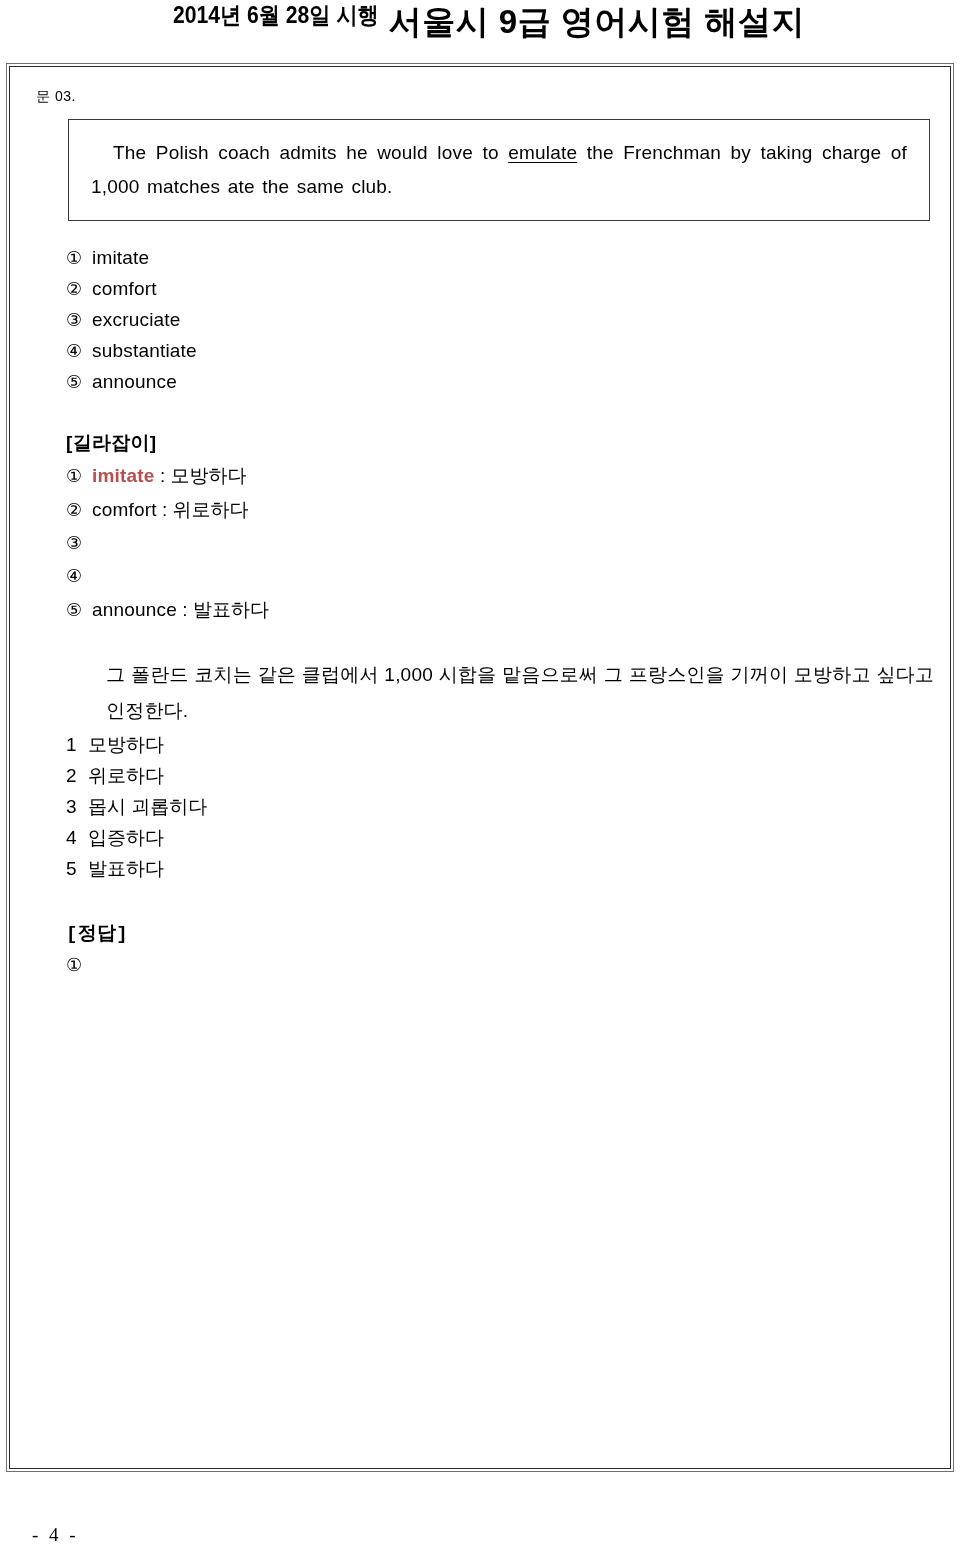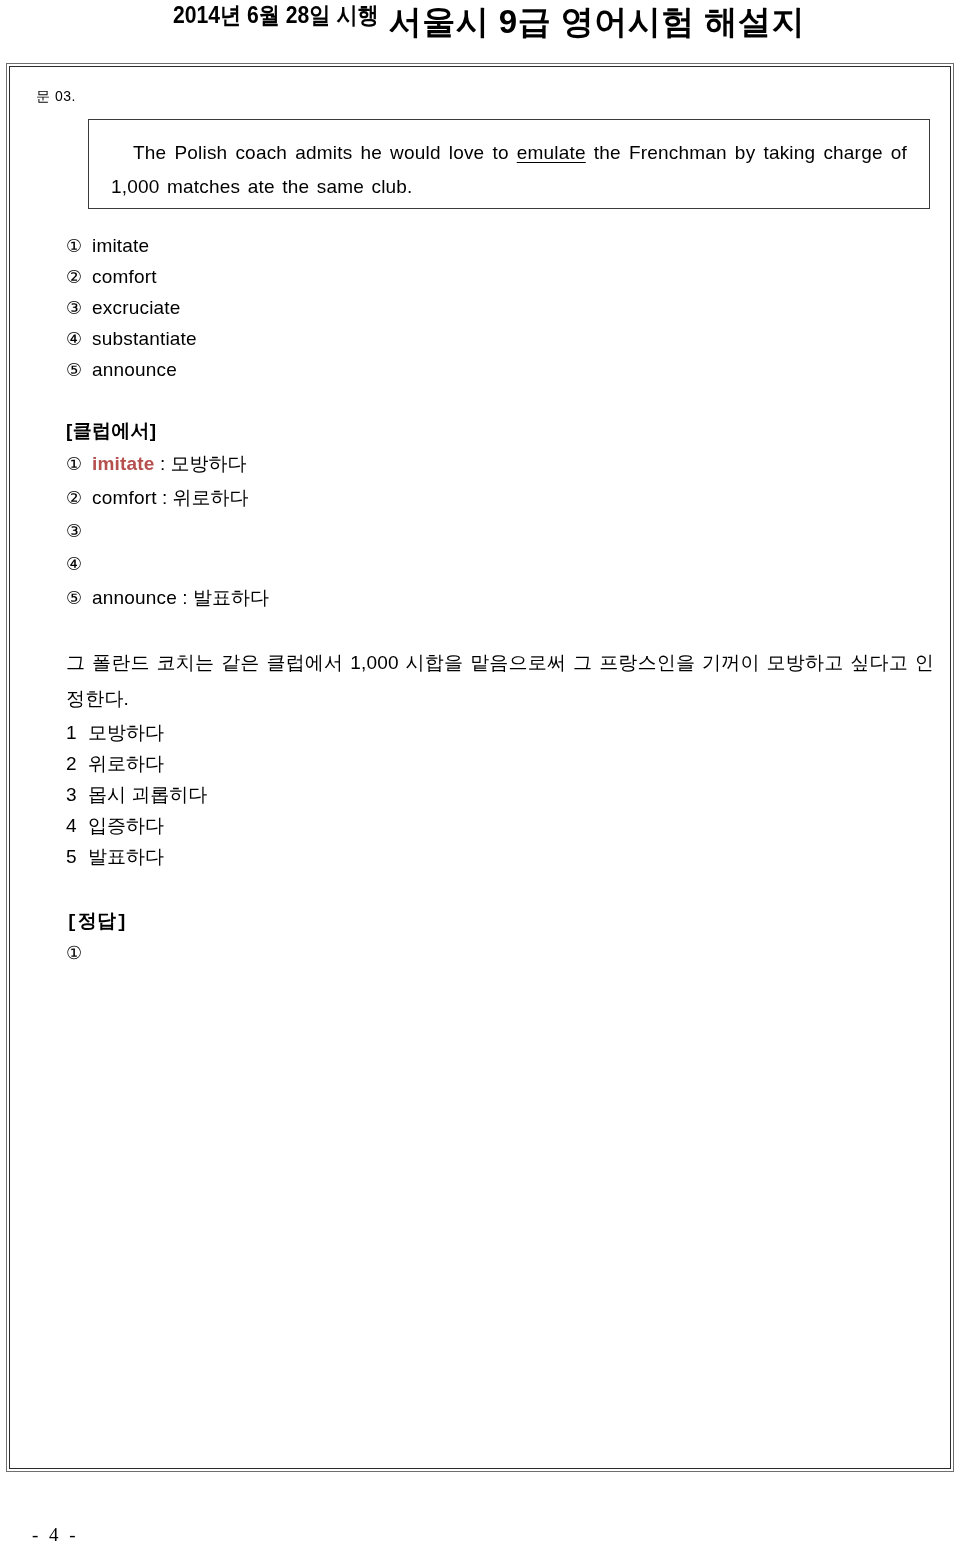--- a/index.html
+++ b/index.html
@@ -72,25 +72,25 @@
   .question-label {
     font-size: 14px;
     line-height: 30px;
     margin-left: 6px;
     margin-bottom: 8px;
     letter-spacing: 0.5px;
   }
 
   
   .passage-box {
-    margin-left: 58px;
+    margin-left: 38px;
     margin-right: 8px;
     border: 1px solid #3a3a3a;
     box-sizing: border-box;
-    padding: 16px 22px 4px 22px;
+    padding: 16px 22px 16px 22px;
   }
   .passage-text {
     font-size: 19px;
     line-height: 34px;
     text-align: justify;
     text-align-last: left;
     text-indent: 22px;
     letter-spacing: 0.2px;
     word-spacing: 2px;
   }
@@ -161,20 +161,21 @@
     margin-top: 30px;
   }
   .trans-body {
     font-size: 19px;
     line-height: 36px;
     text-align: justify;
     text-align-last: left;
     letter-spacing: 0.2px;
     max-width: 890px;
     padding-right: 4px;
+    margin-left: 40px;
   }
   .trans-row {
     display: flex;
     align-items: baseline;
     font-size: 19px;
     line-height: 31px;
   }
   .trans-num {
     width: 22px;
     flex: 0 0 22px;
@@ -235,21 +236,21 @@
           <span class="choice-num">④</span>
           <span class="choice-text">substantiate</span>
         </div>
         <div class="choice-row">
           <span class="choice-num">⑤</span>
           <span class="choice-text">announce</span>
         </div>
       </div>
 
       <div class="section trans-block">
-        <div class="section-title">[클럽에서]</div>
+        <div class="section-title">[길라잡이]</div>
 
         <div class="gloss-row">
           <span class="gloss-num">①</span>
           <span><span class="gloss-term highlight">imitate</span><span> : </span><span>모방하다</span></span>
         </div>
         <div class="gloss-row">
           <span class="gloss-num">②</span>
           <span><span class="gloss-term">comfort</span><span> : </span><span>위로하다</span></span>
         </div>
         <div class="gloss-row">

